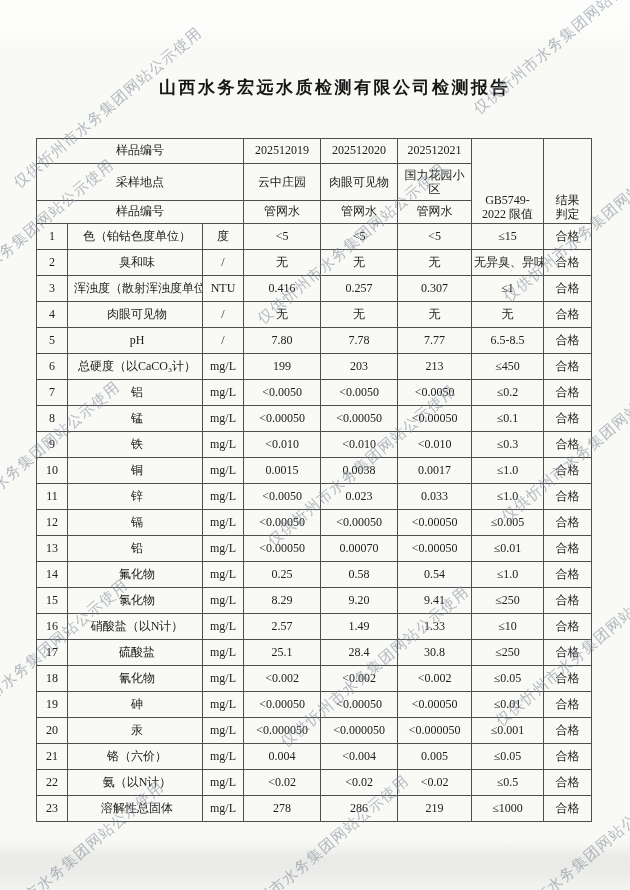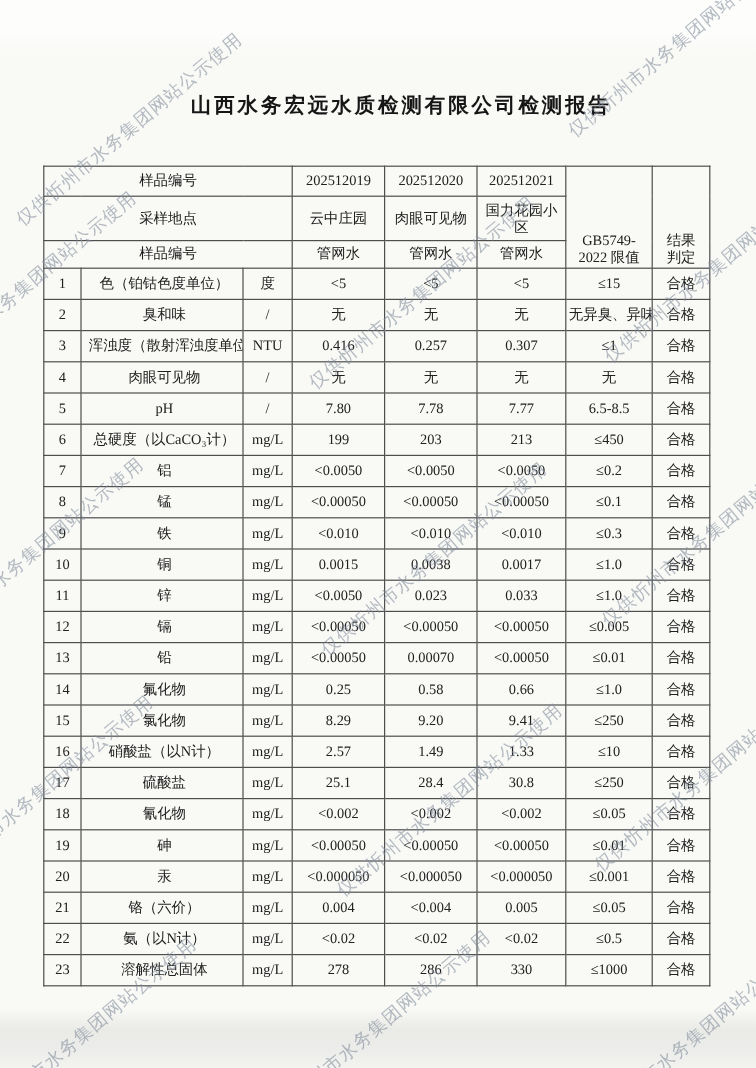--- a/index.html
+++ b/index.html
@@ -233,21 +233,21 @@
           <td>&lt;0.00050</td>
           <td>≤0.01</td>
           <td>合格</td>
         </tr>
         <tr>
           <td>14</td>
           <td class="name-cell">氟化物</td>
           <td>mg/L</td>
           <td>0.25</td>
           <td>0.58</td>
-          <td>0.66</td>
+          <td>0.54</td>
           <td>≤1.0</td>
           <td>合格</td>
         </tr>
         <tr>
           <td>15</td>
           <td class="name-cell">氯化物</td>
           <td>mg/L</td>
           <td>8.29</td>
           <td>9.20</td>
           <td>9.41</td>
@@ -323,21 +323,21 @@
           <td>&lt;0.02</td>
           <td>≤0.5</td>
           <td>合格</td>
         </tr>
         <tr>
           <td>23</td>
           <td class="name-cell">溶解性总固体</td>
           <td>mg/L</td>
           <td>278</td>
           <td>286</td>
-          <td>330</td>
+          <td>219</td>
           <td>≤1000</td>
           <td>合格</td>
         </tr>
       </tbody>
   </table>
 
   <div class="wm-layer">
       <span class="wm" style="left: 108px; top: 108px;">仅供忻州市水务集团网站公示使用</span>
       <span class="wm" style="left: 568px; top: 34px;">仅供忻州市水务集团网站公示使用</span>
       <span class="wm" style="left: 20px; top: 240px;">仅供忻州市水务集团网站公示使用</span>

